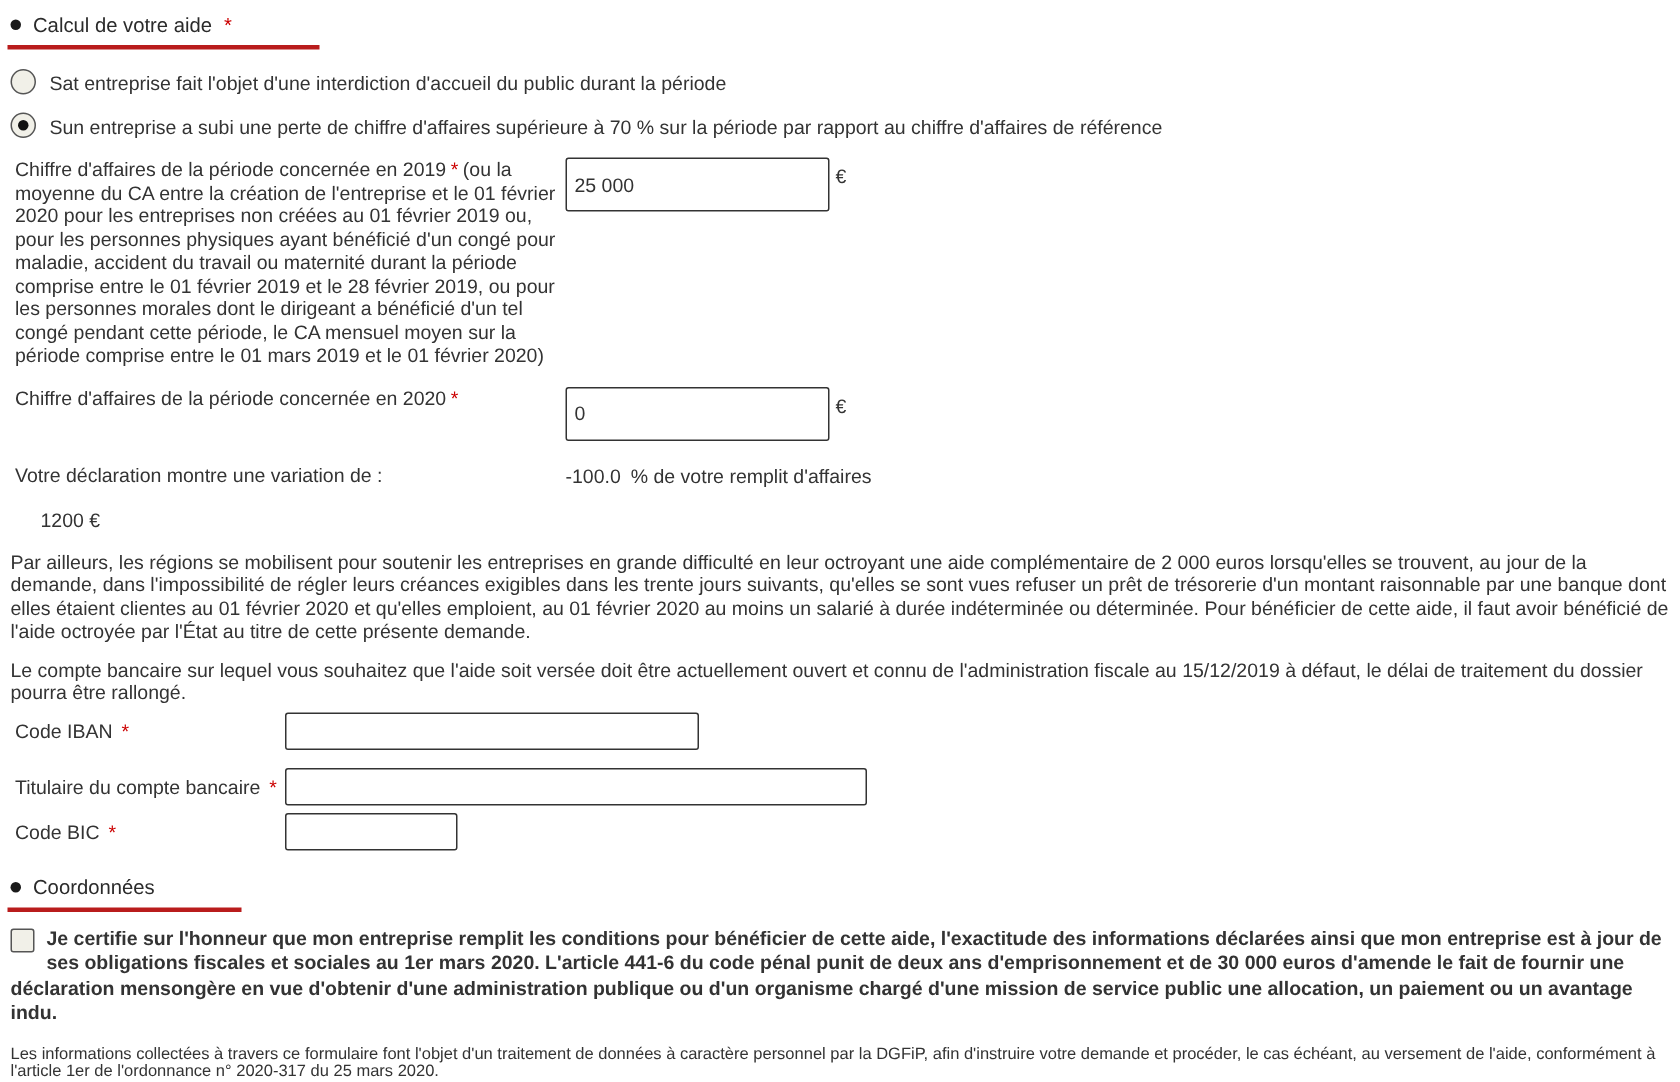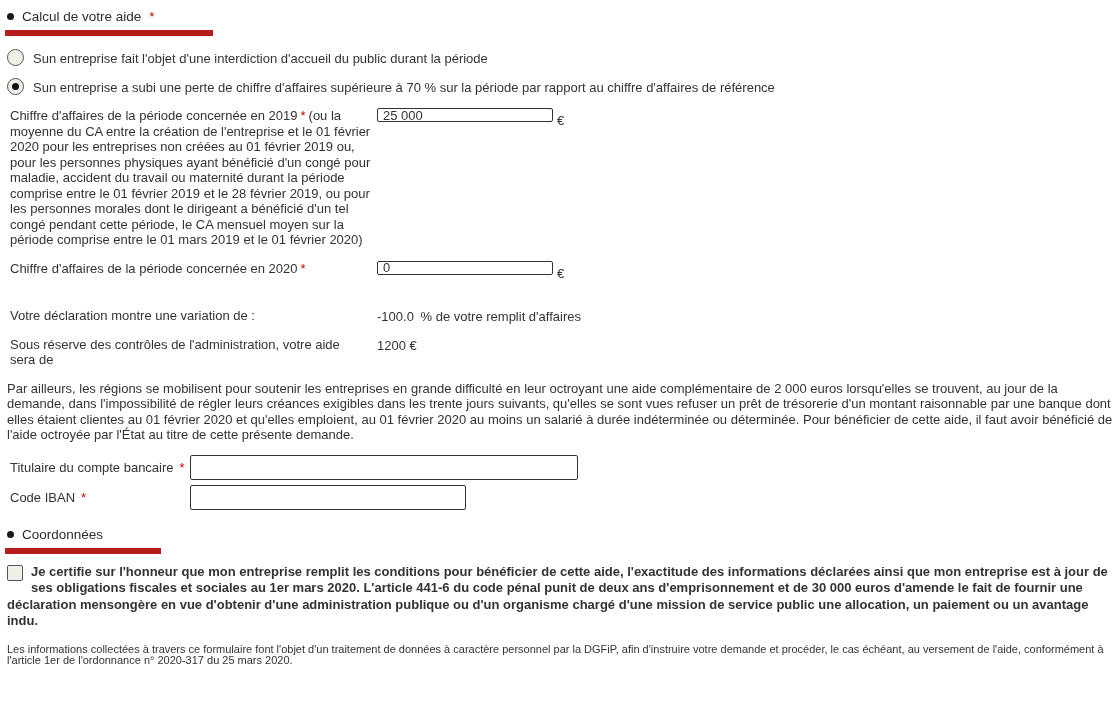--- a/index.html
+++ b/index.html
@@ -7,21 +7,21 @@
   body {
     width: 1120px; min-height: 721px;
     background: #ffffff;
     font-family: "Liberation Sans", "DejaVu Sans", sans-serif;
     font-size: 13px; color: #333333;
   }
   .page { padding: 8px 5px 4px 5px; }
 
   .section-header {
     display: inline-block;
-    border-bottom: 6px solid #b91c1c;
+    border-bottom: 3px solid #b91c1c;
     padding: 1px 58px 6px 2px;
     font-size: 13.5px; color: #2b2b2b;
   }
   .bullet {
     display: inline-block; width: 7px; height: 7px;
     background: #1a1a1a; border-radius: 50%;
     margin-right: 8px; vertical-align: 1px;
   }
   .req { color: #cc0000; margin-left: 8px; }
   .req-inline { color: #cc0000; margin: 0 3px; }
@@ -39,21 +39,21 @@
   }
   .radio-label { padding-top: 2px; line-height: 15.5px; }
 
   .field-row { display: flex; align-items: flex-start; }
   .field-label { flex: none; width: 372px; padding-left: 5px; line-height: 15.5px; }
   .text-input {
     border: 1px solid #333; border-radius: 2px;
     font-family: "Liberation Sans", "DejaVu Sans", sans-serif;
     font-size: 13px; color: #333; padding: 2px 5px; background: #fff;
   }
-  .ca-input { width: 176px; height: 14px; }
+  .ca-input { width: 176px; height: 36px; }
   .euro { margin-left: 4px; padding-top: 5px; }
 
   .static-value { padding-top: 1px; }
   .para { line-height: 15.5px; padding: 0 2px; }
 
   .bank-row { display: flex; align-items: flex-start; }
   .bank-label { flex: none; width: 185px; padding: 5px 0 0 5px; }
   .input-titulaire { width: 388px; height: 25px; }
   .input-iban { width: 276px; height: 25px; }
   .input-bic  { width: 115px; height: 25px; }
@@ -73,21 +73,21 @@
 
 <div class="page">
 
   
   <div class="section-header">
     <span class="bullet"></span><span>Calcul de votre aide</span><span class="req">*</span>
   </div>
 
   <div class="radio-row" style="margin-top:13px;">
     <span class="radio"></span>
-    <span class="radio-label">Sun entreprise fait l'objet d'une interdiction d'accueil du public durant la période</span>
+    <span class="radio-label">Sat entreprise fait l'objet d'une interdiction d'accueil du public durant la période</span>
   </div>
 
   <div class="radio-row">
     <span class="radio checked"></span>
     <span class="radio-label">Sun entreprise a subi une perte de chiffre d'affaires supérieure à 70 % sur la période par rapport au chiffre d'affaires de référence</span>
   </div>
 
   
   <div class="field-row" style="margin-top:13px;">
     <div class="field-label">
@@ -100,54 +100,60 @@
   
   <div class="field-row" style="margin-top:13px;">
     <div class="field-label">
       <span>Chiffre d'affaires de la période concernée en 2020</span><span class="req-inline">*</span>
     </div>
     <input type="text" class="text-input ca-input" value="0" style="">
     <span class="euro">€</span>
   </div>
 
   
-  <div class="field-row" style="margin-top:27px;">
+  <div class="field-row" style="margin-top:15px;">
     <div class="field-label">Votre déclaration montre une variation de :</div>
     <div class="static-value">
       <span>-100.0</span>
       <span style="margin-left:3px;">% de votre remplit d'affaires</span>
     </div>
   </div>
 
   
   <div class="field-row" style="margin-top:13px;">
-    <div class="field-label" style="max-width:350px;">Sous réserve des contrôles de l'administration, votre aide sera de</div>
     <div class="static-value" style="margin-left:22px;">1200 €</div>
   </div>
 
   
   <p class="para" style="margin:13px 0 0 0;">Par ailleurs, les régions se mobilisent pour soutenir les entreprises en grande difficulté en leur octroyant une aide complémentaire de 2 000 euros lorsqu'elles se trouvent, au jour de la demande, dans l'impossibilité de régler leurs créances exigibles dans les trente jours suivants, qu'elles se sont vues refuser un prêt de trésorerie d'un montant raisonnable par une banque dont elles étaient clientes au 01 février 2020 et qu'elles emploient, au 01 février 2020 au moins un salarié à durée indéterminée ou déterminée. Pour bénéficier de cette aide, il faut avoir bénéficié de l'aide octroyée par l'État au titre de cette présente demande.</p>
 
   
 
+  <p class="para" style="margin:10px 0 0 0;">Le compte bancaire sur lequel vous souhaitez que l'aide soit versée doit être actuellement ouvert et connu de l'administration fiscale au 15/12/2019 à défaut, le délai de traitement du dossier pourra être rallongé.</p>
+
+  <div class="bank-row" style="margin-top:5px;">
+    <div class="bank-label">
+      <span>Code IBAN</span><span class="req" style="margin-left:6px;">*</span>
+    </div>
+    <input type="text" class="text-input input-iban" value="" style="">
+  </div>
 
   <div class="bank-row" style="margin-top:12px;">
     <div class="bank-label">
       <span>Titulaire du compte bancaire</span><span class="req" style="margin-left:6px;">*</span>
     </div>
     <input type="text" class="text-input input-titulaire" value="" style="">
   </div>
 
   <div class="bank-row" style="margin-top:5px;">
     <div class="bank-label">
-      <span>Code IBAN</span><span class="req" style="margin-left:6px;">*</span>
+      <span>Code BIC</span><span class="req" style="margin-left:6px;">*</span>
     </div>
-    <input type="text" class="text-input input-iban" value="" style="">
+    <input type="text" class="text-input input-bic" value="" style="">
   </div>
-
 
   
   <div style="margin-top:16px;">
     <div class="section-header">
       <span class="bullet"></span><span>Coordonnées</span>
     </div>
   </div>
 
   <div class="decl-block" style="margin-top:10px;">
     <span class="checkbox"></span>

